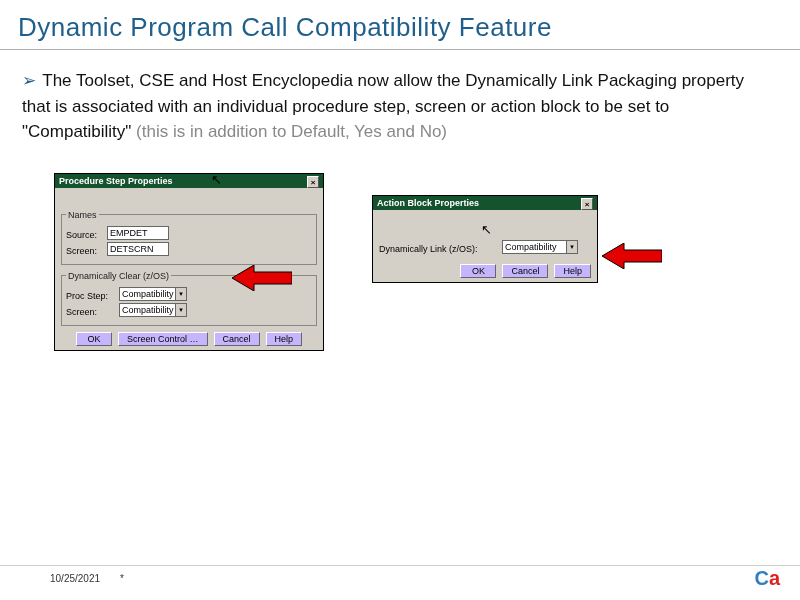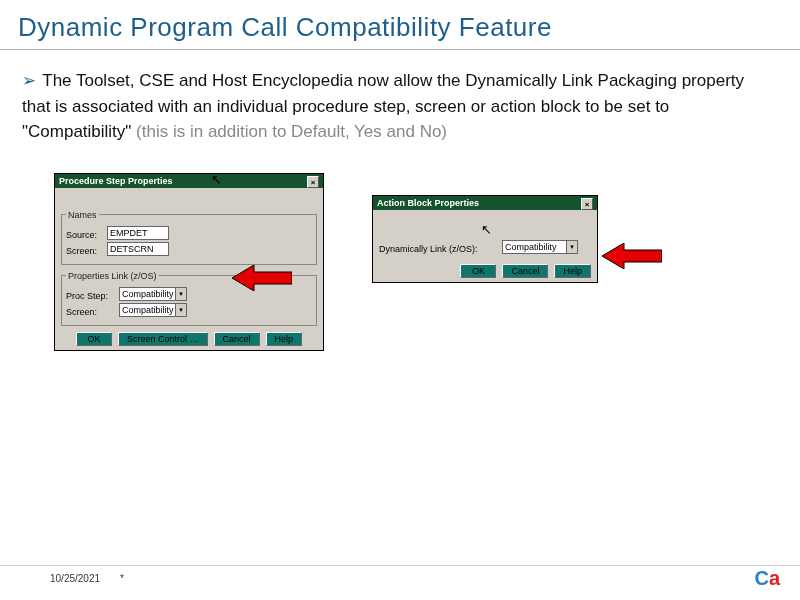--- a/index.html
+++ b/index.html
@@ -18,21 +18,21 @@
   fieldset.grp { border: 1px solid #888; padding: 4px 4px 6px 4px; margin: 0; }
   fieldset.grp legend { font-size: 9px; color: #222; padding: 0 2px; }
   .row { display: flex; align-items: flex-end; margin: 2px 0; gap: 3px; }
   .lbl { width: 38px; font-size: 9px; }
   .lbl-w { width: 60px; font-size: 9px; }
   .fld { background: #fff; border: 1px solid #666; height: 14px; padding: 0 2px; font-size: 9px; display: inline-flex; align-items: center; overflow: hidden; }
   .combo { display: inline-flex; align-items: stretch; height: 14px; }
   .combo .fld { border-right: none; }
   .combo .cbtn { width: 12px; background: #d4d0c8; border: 1px solid #666; display: flex; align-items: center; justify-content: center; font-size: 7px; line-height: 1; }
   .btnrow { display: flex; justify-content: center; gap: 6px; margin-top: 6px; }
-  .btn { background: #0f766e; border: 1px solid #666; border-top-color: #fff; border-left-color: #fff; padding: 1px 8px; font-size: 9px; min-width: 36px; text-align: center; }
+  .btn { background: #c4b5fd; border: 1px solid #666; border-top-color: #fff; border-left-color: #fff; padding: 1px 8px; font-size: 9px; min-width: 36px; text-align: center; }
   .xbox { float: right; background: #d4d0c8; color: #000; width: 12px; height: 12px; text-align: center; line-height: 11px; font-size: 8px; border: 1px solid #fff; border-bottom-color: #555; border-right-color: #555; }
   .dlg1 { width: 270px; }
   .dlg2 { width: 226px; margin-top: 22px; }
   .tworow { display: flex; gap: 6px; }
   .colgroup { flex: 1; }
   .red-arrow { position: absolute; width: 60px; height: 26px; }
   .red-arrow svg { width: 100%; height: 100%; }
   .footer { position: absolute; bottom: 10px; left: 0; right: 0; padding: 0 20px; display: flex; align-items: center; font-size: 10px; color: #333; }
   .footer .date { margin-left: 30px; }
   .footer .star { margin-left: 20px; }
@@ -68,21 +68,21 @@
               <span class="lbl">Source:</span>
               <span class="fld" style="width:62px">EMPDET</span>
             </div>
             <div class="row">
               <span class="lbl">Screen:</span>
               <span class="fld" style="width:62px">DETSCRN</span>
             </div>
           </fieldset>
         </div>
         <fieldset class="grp" style="margin-top:6px">
-          <legend>Properties Link (z/OS)</legend>
+          <legend>Dynamically Clear (z/OS)</legend>
           <div class="row">
             <span class="lbl" style="width:50px">Proc Step:</span>
             <span class="combo">
               <span class="fld" style="width:56px">Compatibility</span>
               <span class="cbtn">▾</span>
             </span>
           </div>
           <div class="row">
             <span class="lbl" style="width:50px">Screen:</span>
             <span class="combo">

